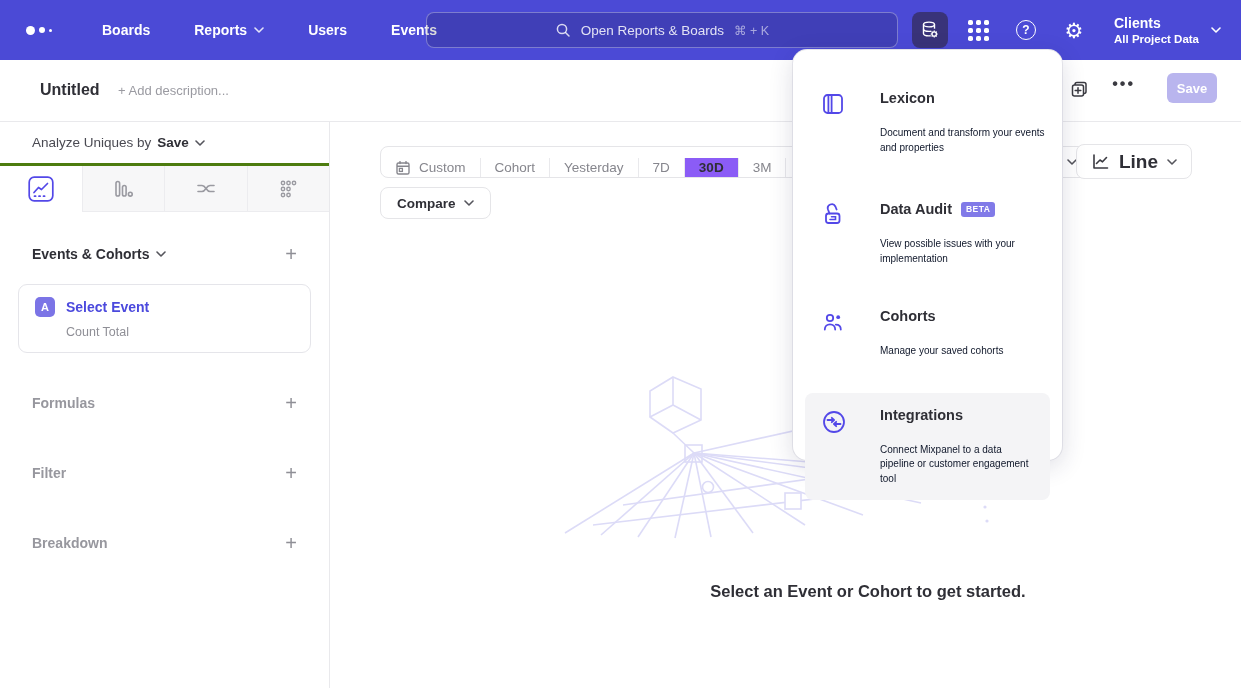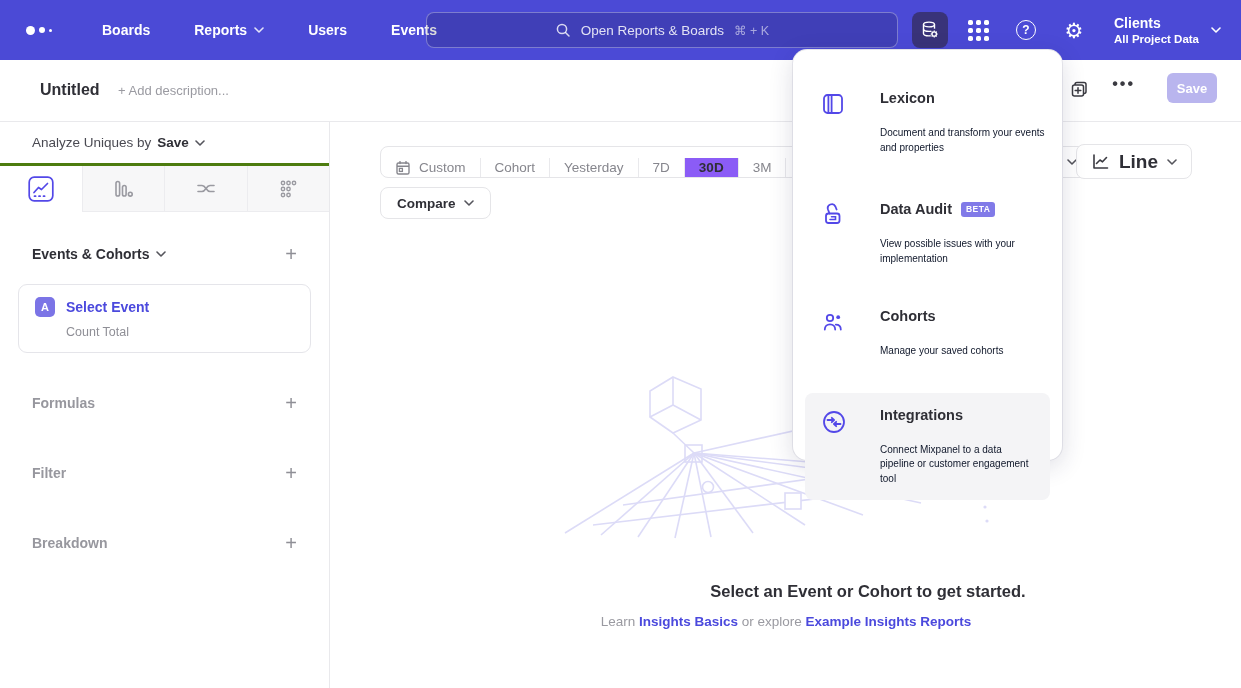--- a/index.html
+++ b/index.html
@@ -365,23 +365,20 @@
         <circle cx="430" cy="128" r="1.6"></circle>
       <circle cx="432" cy="142" r="1.6"></circle>
         <circle cx="434" cy="156" r="1.6"></circle>
       <circle cx="345" cy="42" r="1.6"></circle>
         <circle cx="360" cy="39" r="1.6"></circle>
         <circle cx="375" cy="36" r="1.6"></circle>
     </g>
   </svg>
 
   <div class="empty-title">Select an Event or Cohort to get started.</div>
-  <div class="empty-sub">
-    <span>Learn </span><span class="lnk">Insights Basics</span><span> or explore </span><span class="lnk">Example Insights Reports</span>
-  </div>
 </div>
 
 <div class="panel">
   <div class="pitem">
     <div class="ico">
       <svg width="24" height="24" viewBox="0 0 24 24">
         <rect x="3" y="3" width="18" height="18" rx="3.5" fill="none" stroke="currentColor" stroke-width="1.8"></rect>
         <line x1="7.4" y1="3" x2="7.4" y2="21" stroke="currentColor" stroke-width="1.8"></line>
         <line x1="10.6" y1="3" x2="10.6" y2="21" stroke="currentColor" stroke-width="1.8"></line>
       </svg>

